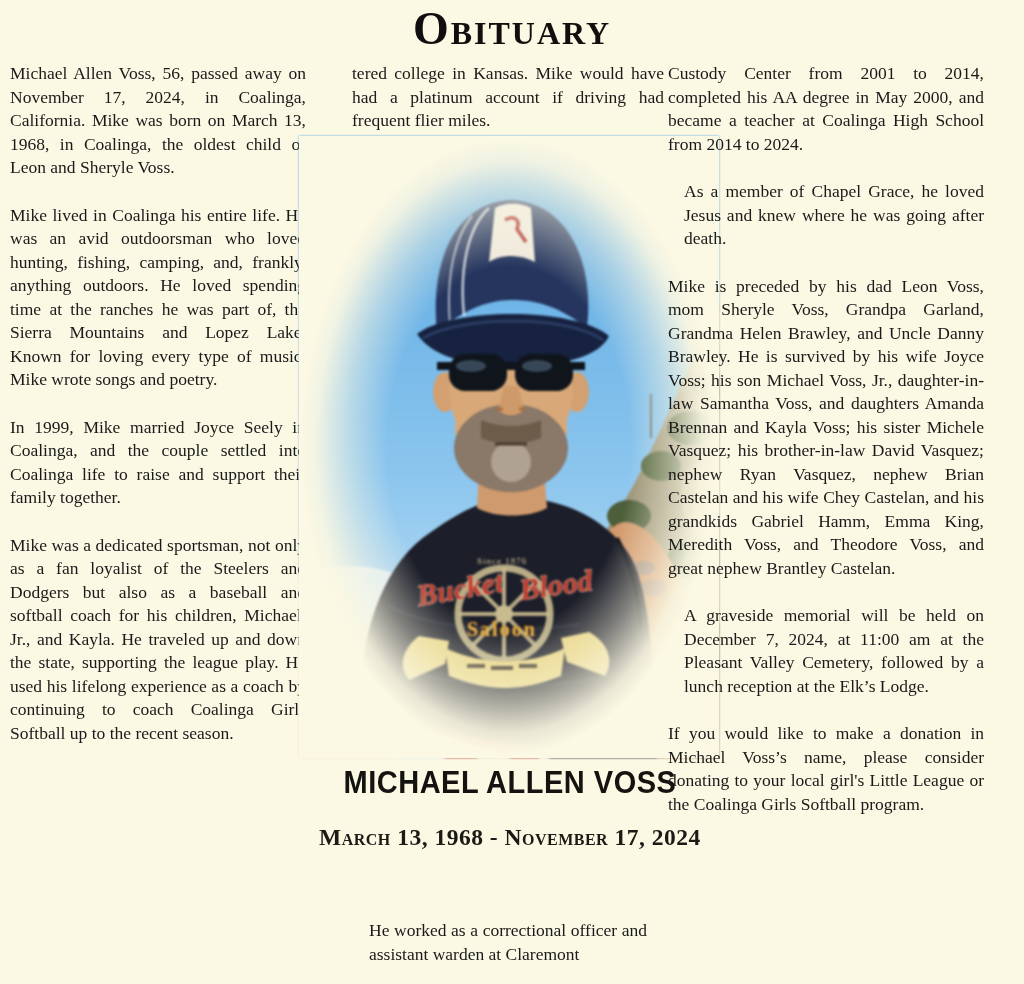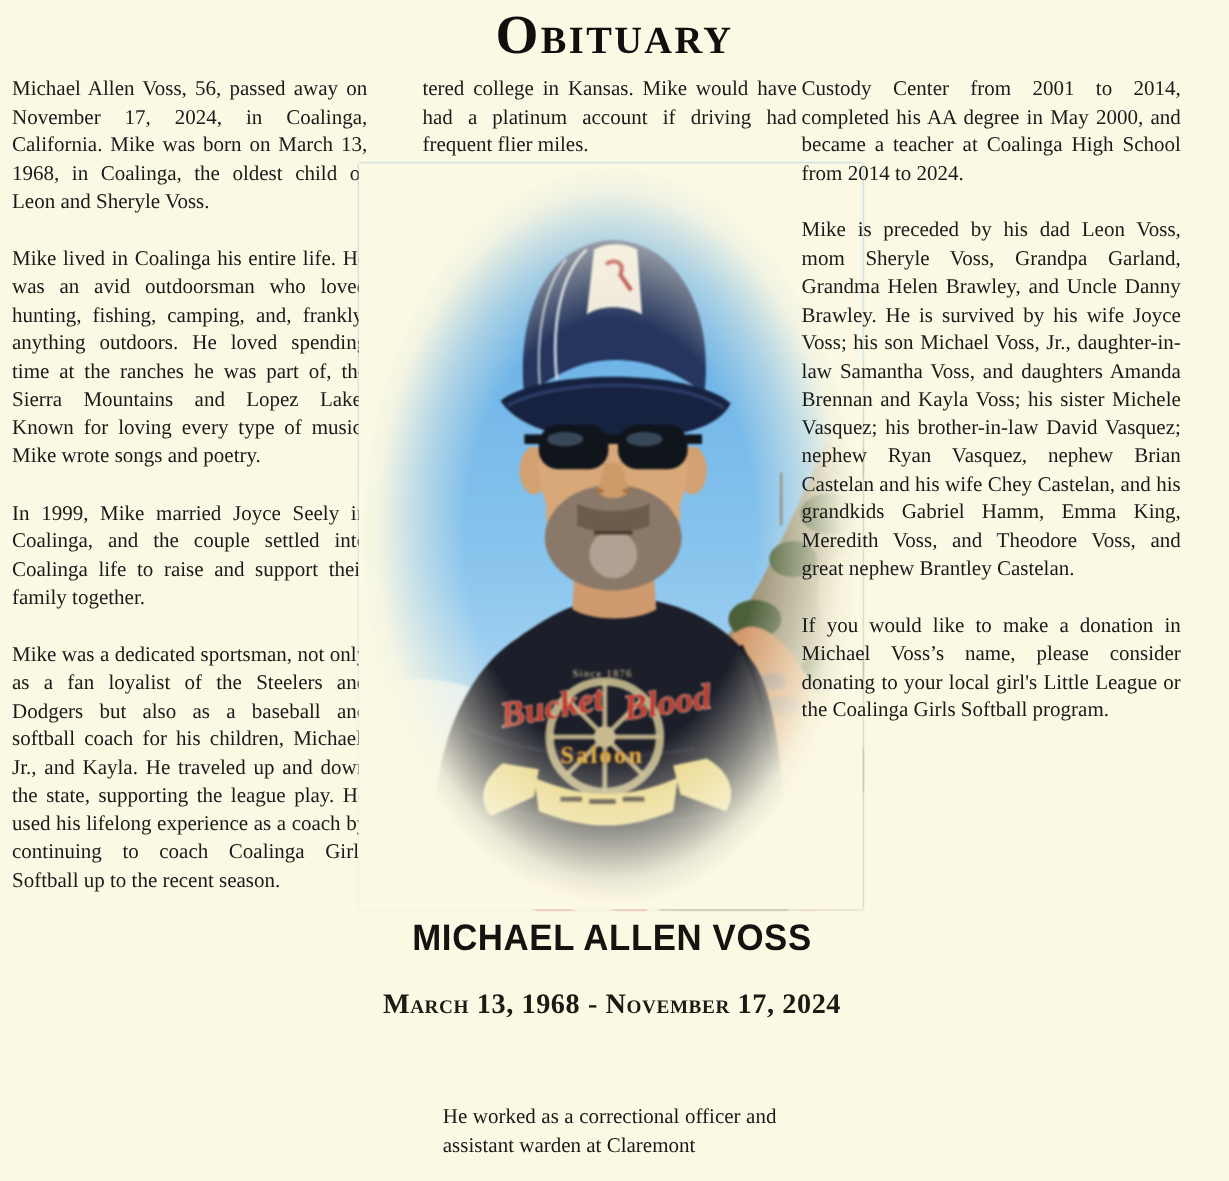--- a/index.html
+++ b/index.html
@@ -18,21 +18,21 @@
   .photo svg{position:absolute;left:0;top:0;filter:blur(1px);}
   .photo .fade{position:absolute;left:0;top:0;width:420px;height:622px;
     background:radial-gradient(50% 50% at 50% 50%,
       rgba(251,248,227,0) 58%,
       rgba(251,248,227,0.45) 76%,
       rgba(251,248,227,0.92) 92%,
       rgba(251,248,227,1) 99%);}
   .name{position:absolute;left:329px;top:766px;width:362px;text-align:center;
         font-family:"Liberation Sans", sans-serif;font-weight:700;font-size:29px;
         letter-spacing:0.5px;color:#14130f;transform:scaleY(1.06);}
-  .dates{position:absolute;left:319px;top:824px;width:382px;text-align:center;
+  .dates{position:absolute;left:319px;top:824px;width:382px;text-align:left;
          font-variant:small-caps;font-weight:600;font-size:23.5px;letter-spacing:0.5px;color:#1b1a14;}
 </style>
 </head>
 <body>
 
 <div class="page">
 
   <div class="title">Obituary</div>
 
   <div class="col col-left">
@@ -170,17 +170,19 @@
 
   <div class="name">MICHAEL ALLEN VOSS</div>
   <div class="dates">March 13, 1968 - November 17, 2024</div>
 
   <div class="mid-bottom">
     <p style="margin:17px">He worked as a correctional officer and assistant warden at Claremont</p>
   </div>
 
   <div class="col col-right">
     <p>Custody Center from 2001 to 2014, completed his AA degree in May 2000, and became a teacher at Coalinga High School from 2014 to 2024.</p>
+    <p class="indent">As a member of Chapel Grace, he loved Jesus and knew where he was going after death.</p>
     <p>Mike is preceded by his dad Leon Voss, mom Sheryle Voss, Grandpa Garland, Grandma Helen Brawley, and Uncle Danny Brawley. He is survived by his wife Joyce Voss; his son Michael Voss, Jr., daughter-in-law Samantha Voss, and daughters Amanda Brennan and Kayla Voss; his sister Michele Vasquez; his brother-in-law David Vasquez; nephew Ryan Vasquez, nephew Brian Castelan and his wife Chey Castelan, and his grandkids Gabriel Hamm, Emma King, Meredith Voss, and Theodore Voss, and great nephew Brantley Castelan.</p>
+    <p class="indent">A graveside memorial will be held on December 7, 2024, at 11:00 am at the Pleasant Valley Cemetery, followed by a lunch reception at the Elk’s Lodge.</p>
     <p>If you would like to make a donation in Michael Voss’s name, please consider donating to your local girl's Little League or the Coalinga Girls Softball program.</p>
   </div>
 
 </div>
 
 </body></html>

